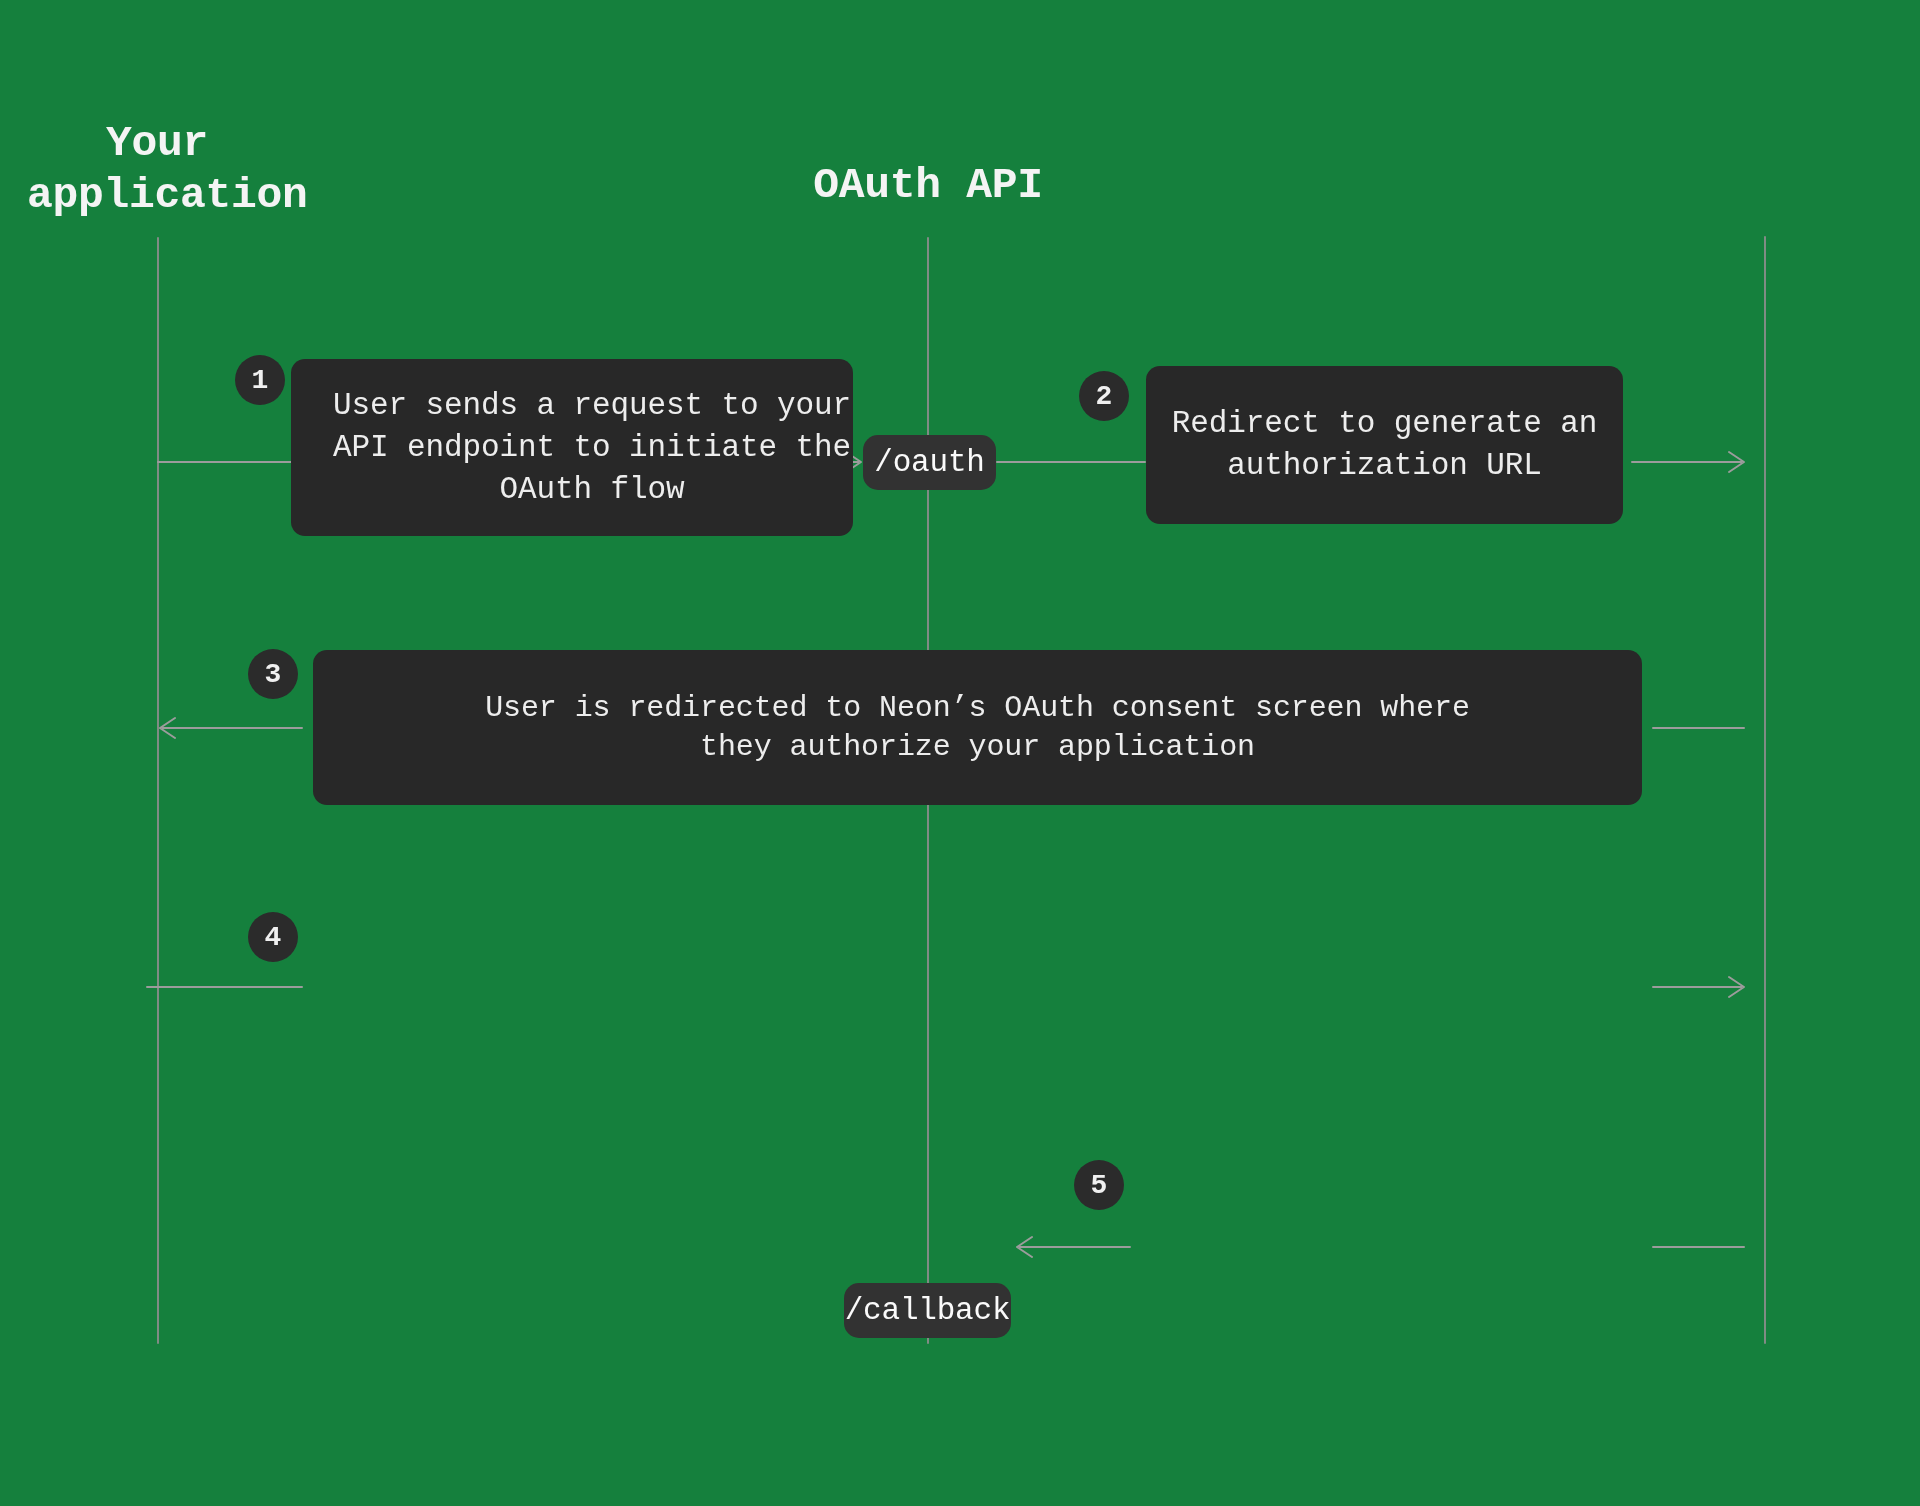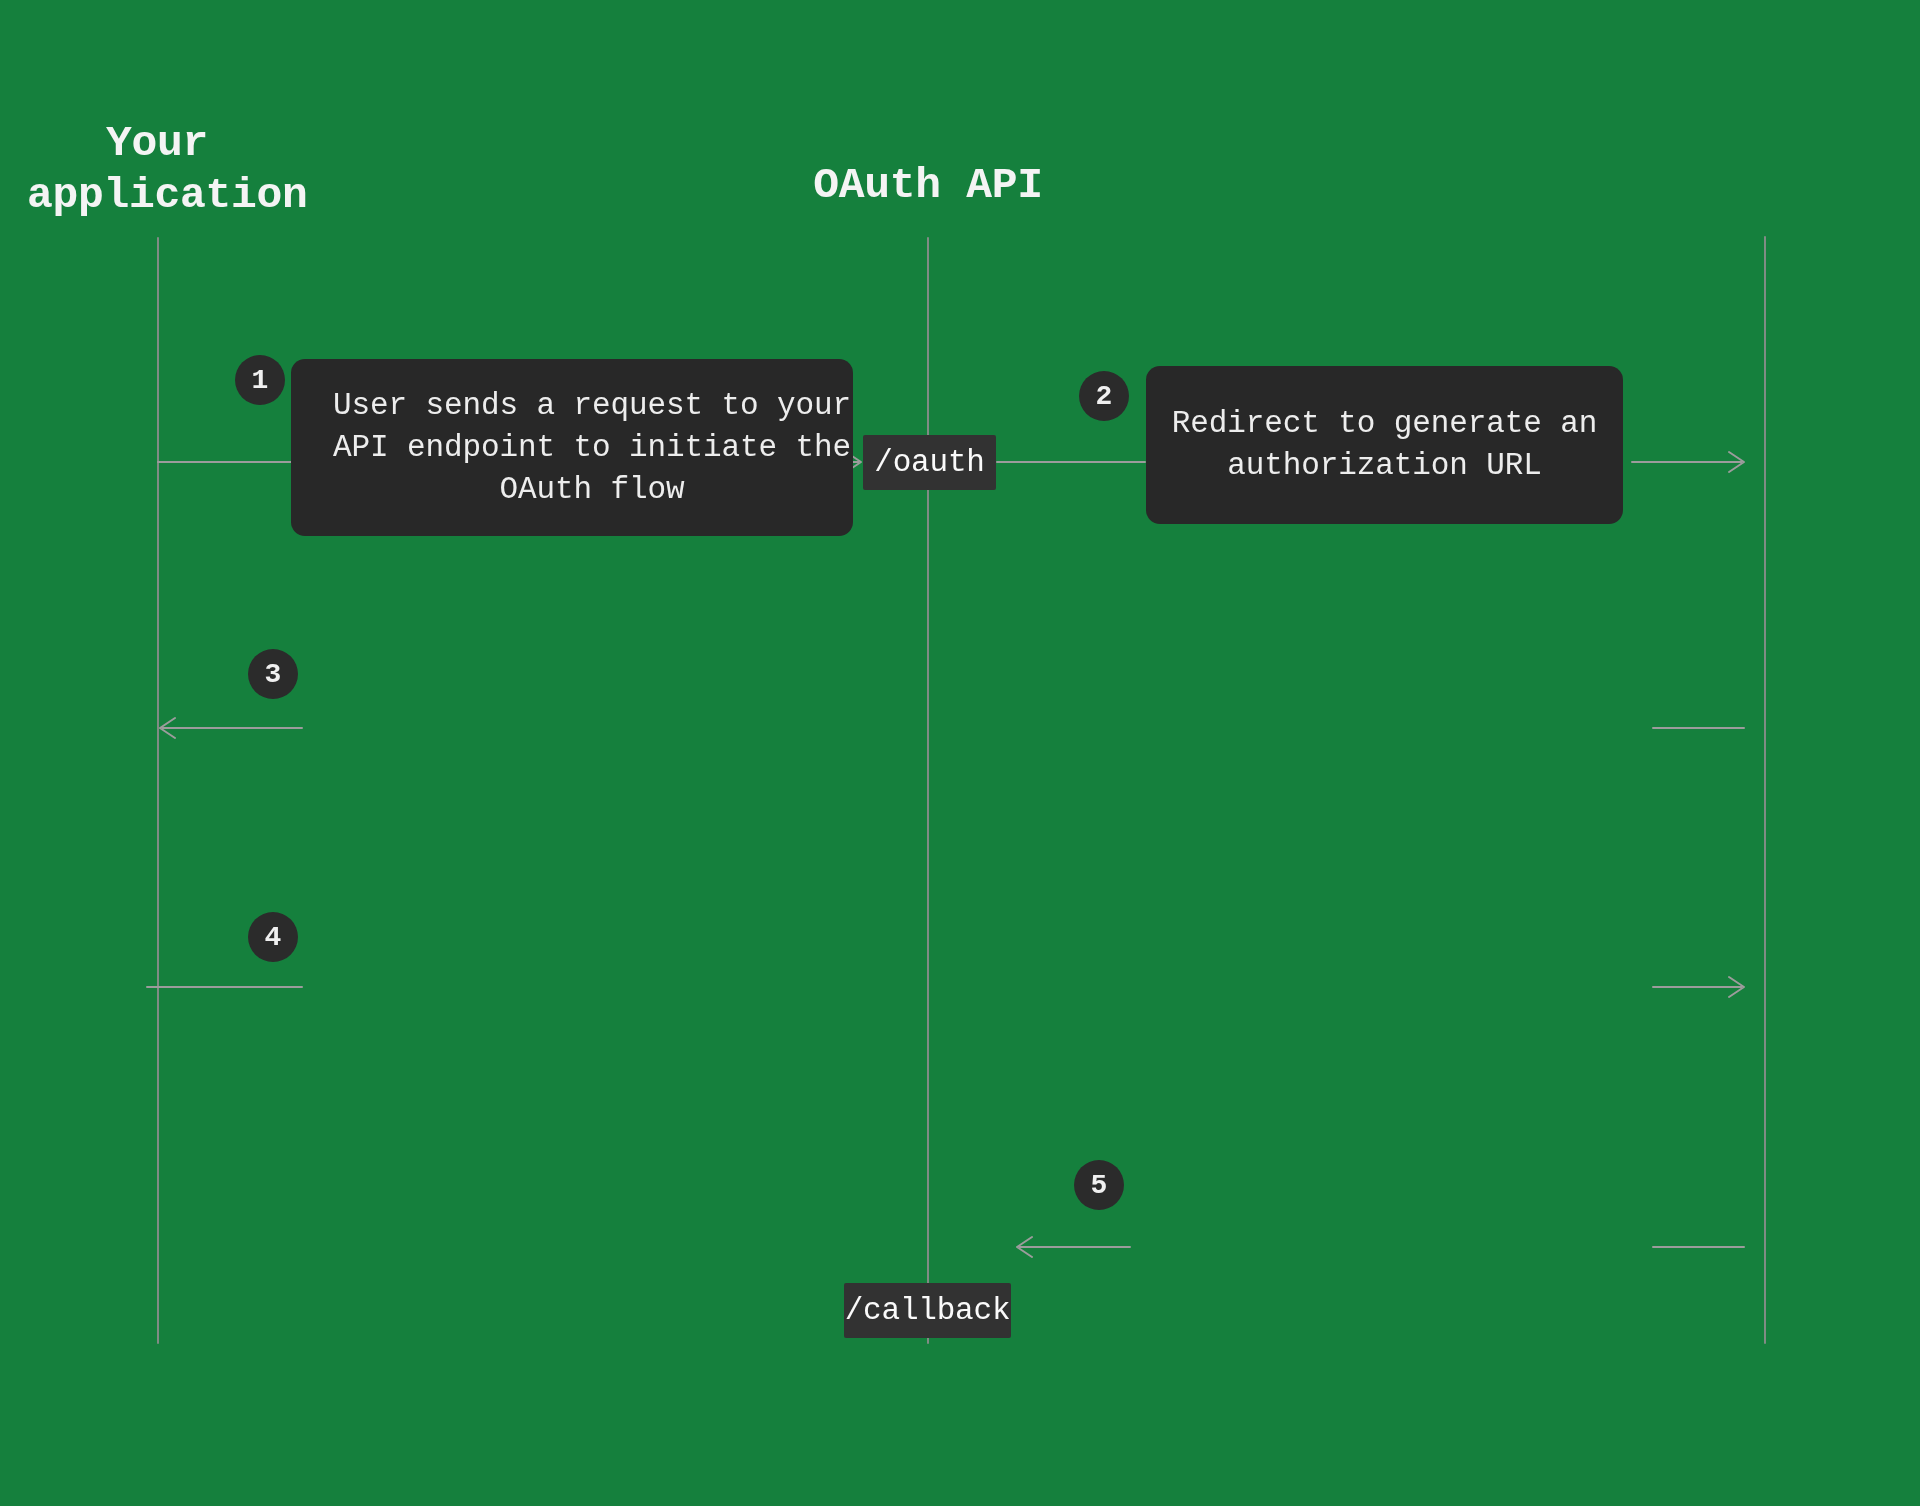--- a/index.html
+++ b/index.html
@@ -50,21 +50,21 @@
     display:flex;align-items:center;justify-content:center;
   }
   .badge.b1{left:235px;top:355px;}
   .badge.b2{left:1079px;top:371px;}
   .badge.b3{left:248px;top:649px;}
   .badge.b4{left:248px;top:912px;}
   .badge.b5{left:1074px;top:1160px;}
 
   .pill{
     position:absolute;height:55px;
-    background:#323232;border-radius:2px;
+    background:#323232;border-radius:15px;
     color:#fafafa;font-size:31px;
     display:flex;align-items:center;justify-content:center;
     letter-spacing:-0.2px;
   }
   .pill.oauth{left:863px;top:435px;width:133px;}
   .pill.callback{left:844px;top:1283px;width:167px;}
 </style>
 </head>
 <body>
 
@@ -93,20 +93,22 @@
 
   <div class="actor app">Your
 application</div>
   <div class="actor api">OAuth API</div>
 
   <div class="msgbox box1">User sends a request to your
 API endpoint to initiate the
 OAuth flow</div>
   <div class="msgbox box2">Redirect to generate an
 authorization URL</div>
+  <div class="msgbox box3">User is redirected to Neon’s OAuth consent screen where
+they authorize your application</div>
 
   <div class="badge b1">1</div>
   <div class="badge b2">2</div>
   <div class="badge b3">3</div>
   <div class="badge b4">4</div>
   <div class="badge b5">5</div>
 
   <div class="pill oauth">/oauth</div>
   <div class="pill callback">/callback</div>
 

